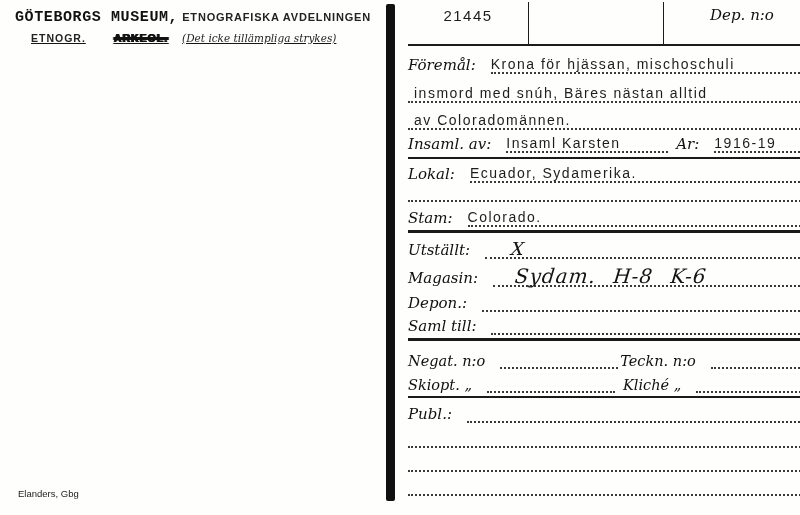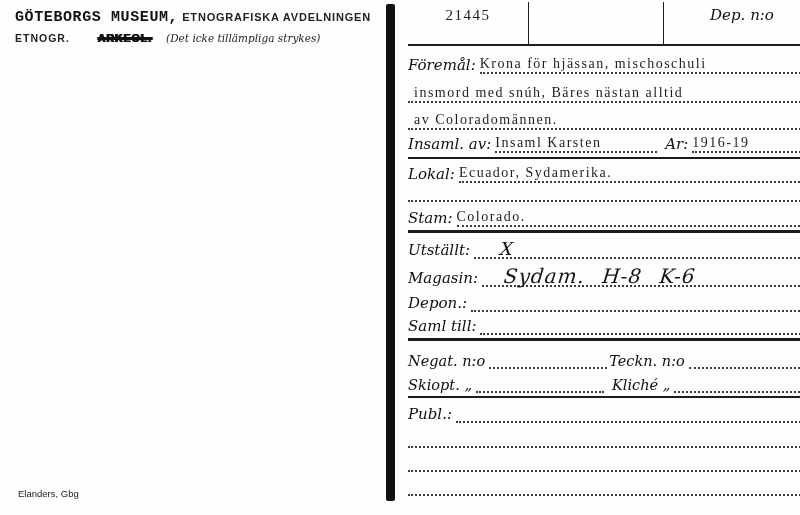--- a/index.html
+++ b/index.html
@@ -7,42 +7,42 @@
     position:relative;width:800px;height:515px;background:#fefefd;
     overflow:hidden;font-family:"DejaVu Serif",serif;color:#161616;
   }
   
   .left-col{position:absolute;left:0;top:0;width:384px;height:515px;}
   .museum-line{position:absolute;left:15px;top:6px;white-space:nowrap;}
   .museum-name{font-family:Liberation Mono, monospace;font-weight:bold;
     font-size:15px;letter-spacing:.6px;color:#111;}
   .museum-dept{font-family:"Liberation Sans",sans-serif;font-weight:bold;
     font-size:11px;letter-spacing:.8px;color:#222;margin-left:4px;}
-  .form-line{position:absolute;left:15px;top:27px;white-space:nowrap;}
+  .form-line{position:absolute;left:31px;top:27px;white-space:nowrap;text-decoration:underline;}
   .form-etnogr{font-family:"Liberation Sans",sans-serif;font-weight:bold;
     font-size:10.5px;letter-spacing:1px;color:#222;}
   .form-arkeol{font-family:"Liberation Sans",sans-serif;font-weight:bold;
     font-size:10.5px;letter-spacing:1px;color:#111;margin-left:28px;
     text-decoration:line-through;text-decoration-thickness:2.5px;
     text-shadow:.7px 0 0 #111, -.7px 0 0 #333;}
   .form-note{font-style:italic;font-size:10.5px;color:#222;margin-left:14px;}
   .printer{position:absolute;left:18px;top:488px;
     font-family:"Liberation Sans",sans-serif;font-size:9.5px;color:#222;}
   
   .spine{position:absolute;left:386px;top:4px;width:9px;height:497px;
     background:#101010;border-radius:2px;}
   
   .right-col{position:absolute;left:408px;top:0;width:420px;height:515px;}
   .row{position:absolute;left:0;display:flex;align-items:flex-end;white-space:nowrap;}
-  .lbl{font-style:italic;font-size:15px;color:#101010;padding-right:4px;flex:none;}
+  .lbl{font-style:italic;font-size:15px;color:#101010;padding-right:15px;flex:none;}
   .lbl.small{font-size:14.5px;}
   .dotfill{border-bottom:2px dotted #3a3a3a;flex:1 1 auto;min-width:10px;
     display:flex;align-items:flex-end;}
   .dotfill.fixed{flex:none;}
-  .typed{font-family:Liberation Serif, serif;font-size:14px;
+  .typed{font-family:Liberation Sans, sans-serif;font-size:14px;
     letter-spacing:1.5px;color:#1d1d1d;line-height:1;padding-bottom:1px;}
   .hand{font-family:"DejaVu Serif",serif;font-style:italic;font-size:20px;
     color:#141414;line-height:.9;transform:skewX(-6deg);letter-spacing:1px;}
   .rule{position:absolute;left:0;right:-20px;border-top:2px solid #1a1a1a;}
   .rule.thick{border-top-width:3px;}
   
   .numrow{position:absolute;left:0;top:2px;width:412px;height:42px;
     border-bottom:2px solid #1c1c1c;display:flex;}
   .numcell{height:100%;padding-top:4px;box-sizing:border-box;text-align:center;}
   .numcell .lbl{display:block;padding-right:0;}

